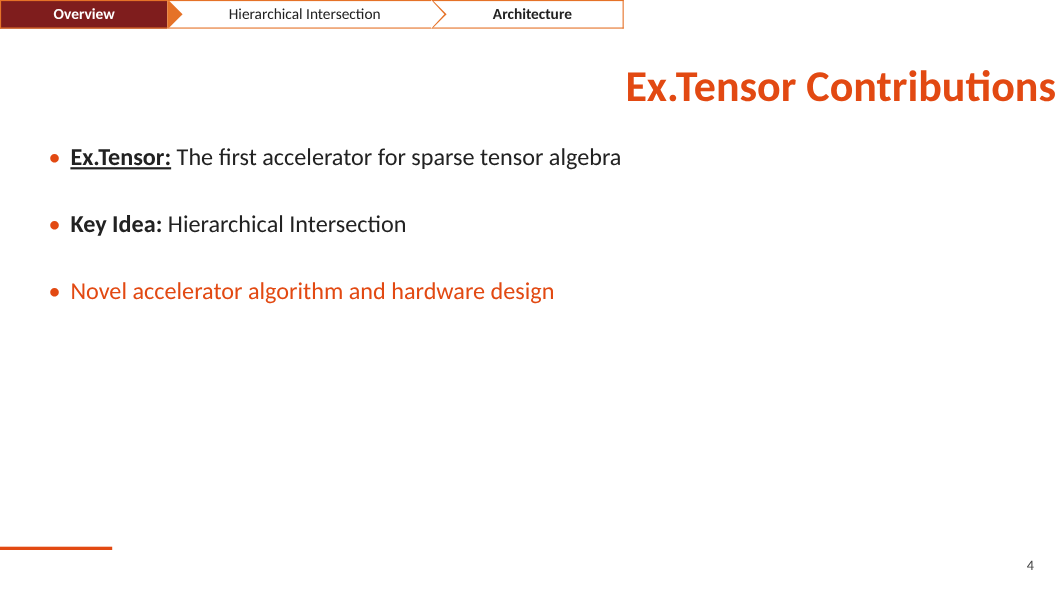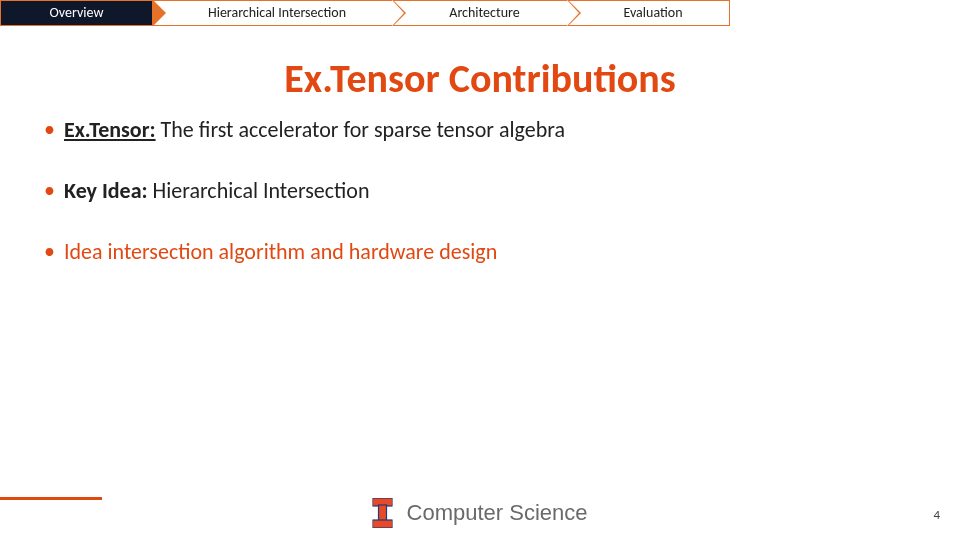--- a/index.html
+++ b/index.html
@@ -53,45 +53,46 @@
     right: -14px;
     top: -1px;
     width: 0;
     height: 0;
     border-top: 13px solid transparent;
     border-bottom: 13px solid transparent;
     border-left: 13px solid #e57228;
     z-index: 2;
   }
   .nav-item.active {
-    background: #0f172a;
+    background: #7f1d1d;
     color: #fff;
+    font-weight: bold;
   }
   .nav-item.active::after {
     border-left-color: #e57228;
   }
   .nav-item:last-child::after,
   .nav-item:last-child::before {
     display: none;
   }
   .nav-item:last-child {
     border-right: 1px solid #e57228;
   }
   .n1 { width: 152px; border-left: 1px solid #e57228; }
   .n2 { width: 240px; padding-left: 10px; }
   .n3 { width: 230px; padding-left: 10px; }
-  .n4 { width: 175px; padding-left: 10px; }
+  .n4 { width: 175px; padding-left: 10px; font-weight: bold; }
   .n5 { width: 163px; padding-left: 10px; }
 
   h1.title {
-    text-align: center;
+    text-align: right;
     color: #e24912;
     font-size: 40px;
     font-weight: 700;
-    margin: 28px 0 13px 0;
+    margin: 28px 0 26px 0;
     font-family: "Segoe UI Semibold", "Calibri", Arial, sans-serif;
   }
   ul.body {
     list-style: none;
     padding: 0 56px 0 44px;
     margin: 0;
     font-size: 22px;
     color: #222;
   }
   ul.body > li {
@@ -161,43 +162,32 @@
     color: #444;
   }
 </style>
 </head>
 <body>
 
 <div class="nav">
   <div class="nav-item n1 active"><span class="lbl">Overview</span></div>
   <div class="nav-item n2"><span class="lbl">Hierarchical Intersection</span></div>
   <div class="nav-item n4"><span class="lbl">Architecture</span></div>
-  <div class="nav-item n5"><span class="lbl">Evaluation</span></div>
 </div>
 
 <h1 class="title">Ex.Tensor Contributions</h1>
 
 <ul class="body">
   <li>
     <span class="bd ud">Ex.Tensor:</span><span> The first accelerator for sparse tensor algebra</span>
   </li>
   <li>
     <span class="bd">Key Idea: </span><span>Hierarchical Intersection</span>
   </li>
   <li class="orange">
-    <span>Idea intersection algorithm and hardware design</span>
+    <span>Novel accelerator algorithm and hardware design</span>
   </li>
 </ul>
 
 <div class="footer">
   <div class="footer-line"></div>
-  <div class="logo">
-    <span class="ill-i">
-      <svg width="20" height="30" viewBox="0 0 20 30">
-        <rect x="0" y="0" width="20" height="8" fill="#e84a27" stroke="#1f3b7a" stroke-width="1.2"></rect>
-        <rect x="6" y="7" width="8" height="16" fill="#e84a27" stroke="#1f3b7a" stroke-width="1.2"></rect>
-        <rect x="0" y="22" width="20" height="8" fill="#e84a27" stroke="#1f3b7a" stroke-width="1.2"></rect>
-      </svg>
-    </span>
-    <span class="cs-text">Computer Science</span>
-  </div>
   <div class="pagenum">4</div>
 </div>
 
 </body></html>

